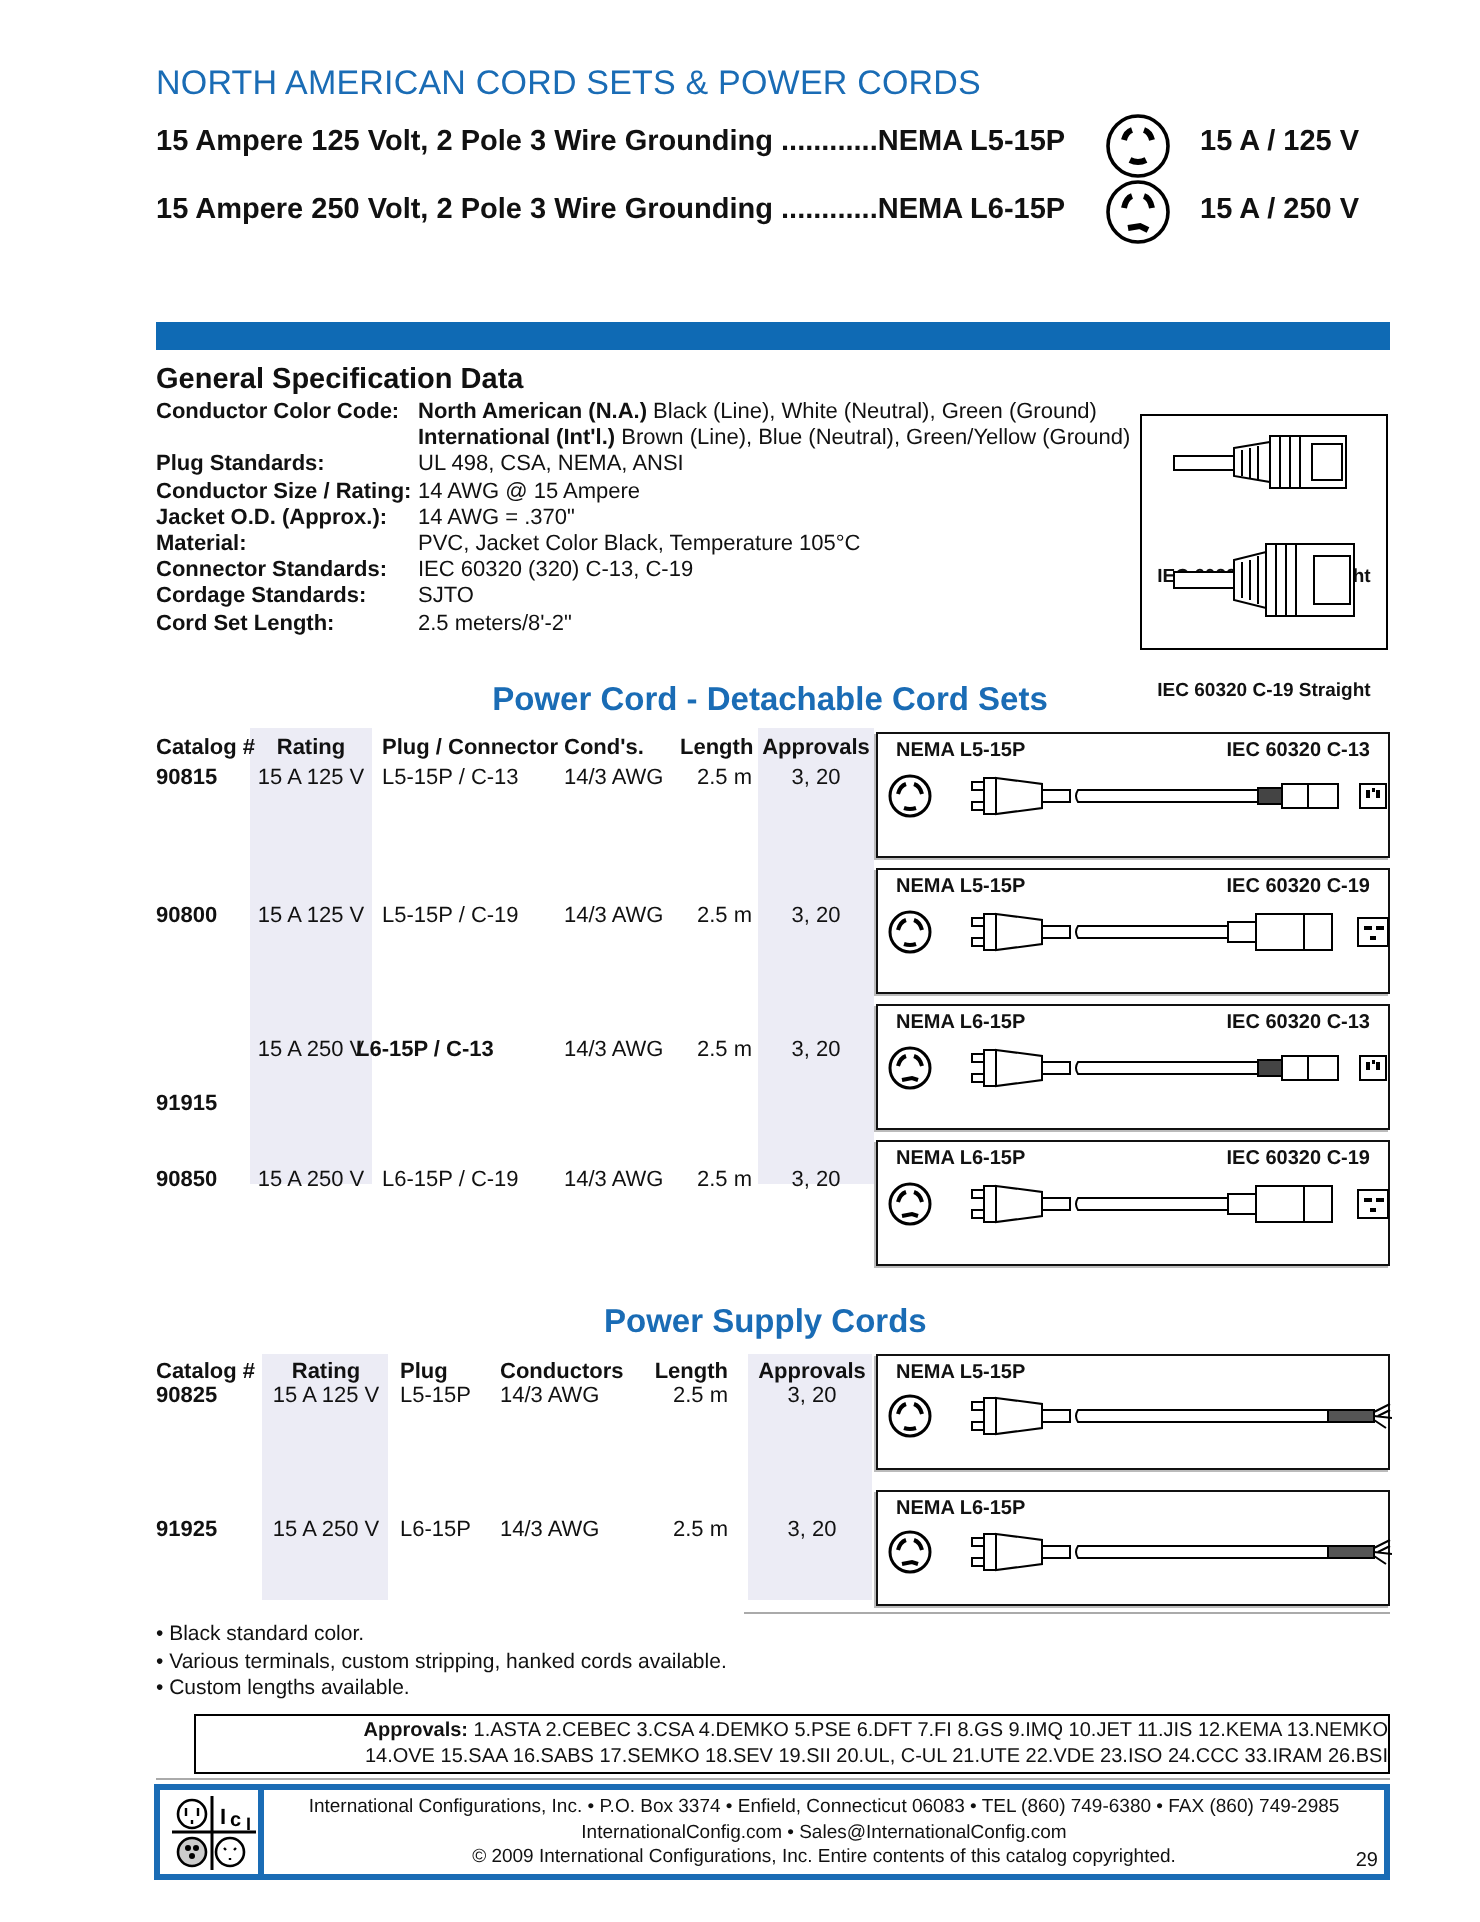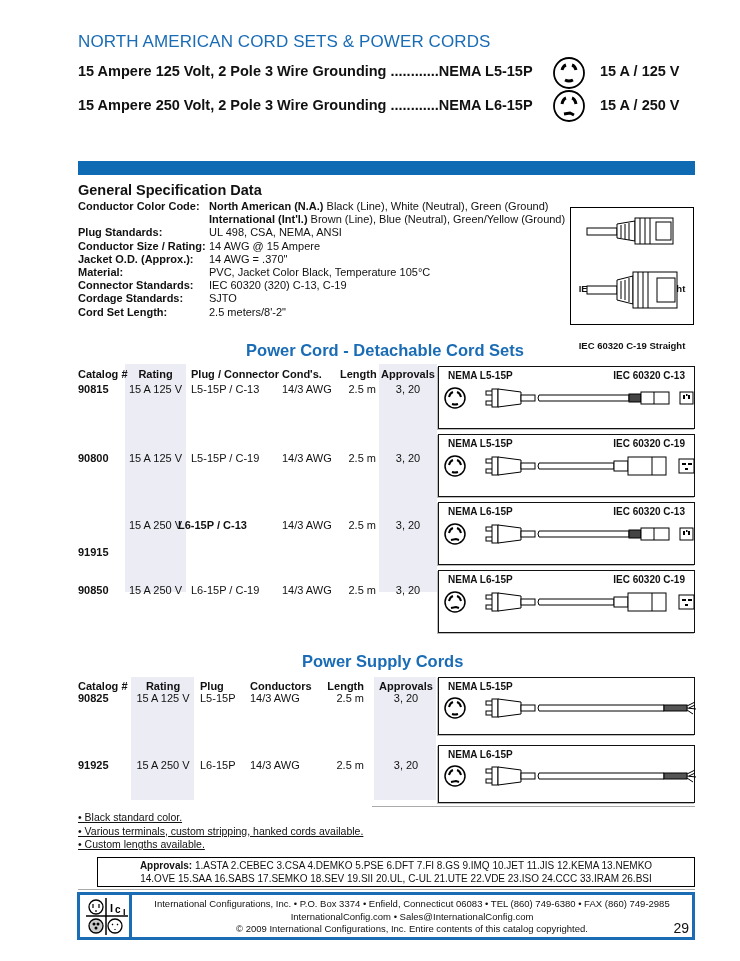--- a/index.html
+++ b/index.html
@@ -17,27 +17,27 @@
   .iec-cap { font-size:9.5px; font-weight:bold; text-align:center; width:100%; position:absolute;margin-top:29px; }
   .section-title { font-size:16.5px; color:#1a6cb5; font-weight:bold; }
   .shade { background:#ececf5; }
   .th { font-size:11px; font-weight:bold; white-space:nowrap; }
   .td { font-size:11px; white-space:nowrap; }
   .tdb { font-size:11px; font-weight:bold; white-space:nowrap; }
   .cordbox { border:1.5px solid #111; background:#fff; box-shadow:-1px 1px 0 #bbb; }
   .cordbox .lblL { position:absolute; left:9px; top:3px; font-size:10px; font-weight:bold; }
   .cordbox .lblR { position:absolute; right:9px; top:3px; font-size:10px; font-weight:bold; }
   .cordbox svg { position:absolute; left:0; top:0; }
-  .notes { left:78px; font-size:10.5px;text-decoration:underline; }
-  .appr-box { left:97px; top:857px; width:598px; height:30px; border:1px solid #000; font-size:10px; text-align:center; line-height:13px; padding-top:1px; }
+  .notes { left:78px; font-size:10.5px; }
+  .appr-box { left:97px; top:857px; width:598px; height:30px; border:1px solid #000; font-size:10px; text-align:right; line-height:13px; padding-top:1px; }
   .hr-gray { left:78px; top:889px; width:617px; height:1px; background:#aaa; }
   .footer { left:77px; top:892px; width:618px; height:48px; border:3px solid #1a6cb5; }
   .footer-logo { position:absolute; left:0; top:0; width:52px; height:42px; border-right:3px solid #1a6cb5; }
   .footer-text { position:absolute; left:52px; right:0; top:3px; font-size:9.5px; text-align:center; line-height:12.5px; }
-  .page-num { position:absolute; right:3px; bottom:1px; font-size:14px; }
+  .page-num { position:absolute; right:3px; bottom:1px; font-size:10px; }
 </style>
 </head>
 <body>
 
 <div class="abs title">NORTH AMERICAN CORD SETS &amp; POWER CORDS</div>
 
 <div class="abs rating-line" style="top:63px;">
   <span>15 Ampere 125 Volt, 2 Pole 3 Wire Grounding ............</span><span>NEMA L5-15P</span>
 </div>
 <svg class="abs" style="left:552px;top:56px;" width="34" height="34">

